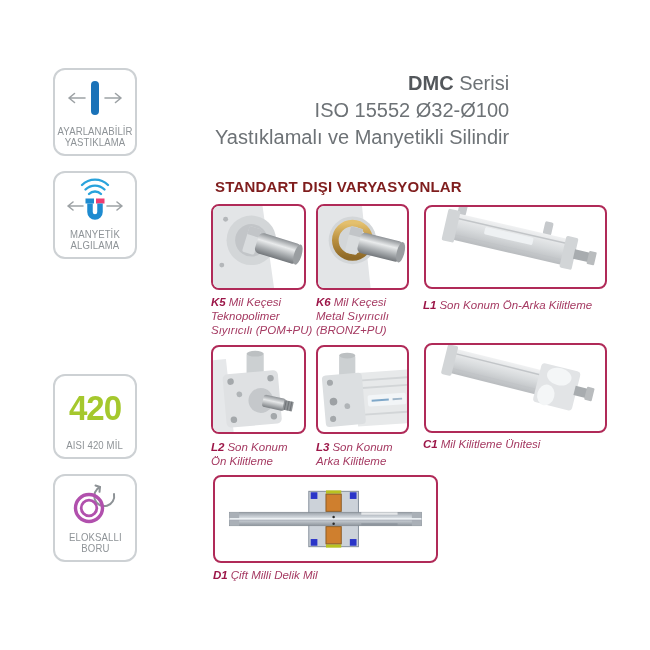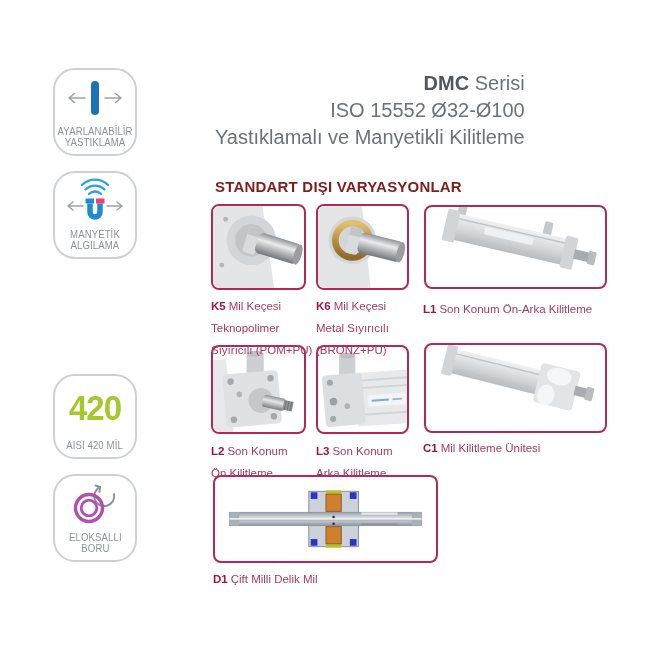--- a/index.html
+++ b/index.html
@@ -1,40 +1,40 @@
 <!DOCTYPE html>
 <html><head>
 <meta charset="utf-8">
 <style>
   html,body{margin:0;padding:0;background:#ffffff;}
   .page{position:relative;width:650px;height:650px;background:#ffffff;overflow:hidden;
         font-family:"Liberation Sans",sans-serif;}
 
   
-  .side-box{position:absolute;left:53px;width:84px;border:2px solid #cdd1d4;border-radius:22px;
+  .side-box{position:absolute;left:53px;width:84px;border:2px solid #cdd1d4;border-radius:12px;
             box-sizing:border-box;display:flex;flex-direction:column;align-items:center;
             justify-content:flex-end;background:#fff;}
   .side-icon{flex:1;display:flex;align-items:center;justify-content:center;width:100%;}
   .side-label{color:#8e9397;font-size:10px;line-height:11px;text-align:center;
               font-weight:500;padding-bottom:6px;transform:scale(.96,1.08);letter-spacing:.1px;}
   .side-label span{display:block;}
   .big-num{color:#a5c82d;font-weight:bold;font-size:33px;line-height:34px;letter-spacing:-1px;
            text-align:center;transform:scaleY(1.05);}
 
   
   .hdr{position:absolute;left:215px;top:70px;color:#6d7276;font-size:20px;line-height:27px;text-align:right;}
   .hdr .brand{font-weight:bold;color:#53575b;}
   .section-title{position:absolute;left:215px;top:178px;color:#7f1d1d;font-weight:bold;
                  font-size:15px;letter-spacing:.2px;}
 
   
   .card{position:absolute;border:2px solid #b02a58;border-radius:8px;background:#fff;
         box-sizing:border-box;overflow:hidden;}
   .card svg{display:block;width:100%;height:100%;}
-  .var-label{position:absolute;font-size:11.5px;line-height:22px;color:#a53a62;}
+  .var-label{position:absolute;font-size:11.5px;line-height:14px;color:#a53a62;font-style:italic;}
   .var-label .code{font-weight:bold;color:#9c1648;margin-right:3px;}
   .nowrap{white-space:nowrap;}
 </style>
 </head>
 <body>
 
 <div class="page">
 
   <div class="side-box" style="top:68px;height:88px">
     <div class="side-icon">
@@ -99,21 +99,21 @@
       <span>BORU</span>
     </div>
   </div>
 
   <div class="hdr">
     <div>
       <span class="brand">DMC</span>
       <span>Serisi</span>
     </div>
     <div>ISO 15552 Ø32-Ø100</div>
-    <div>Yastıklamalı ve Manyetikli Kilitleme</div>
+    <div>Yastıklamalı ve Manyetikli Silindir</div>
   </div>
 
   <div class="section-title">STANDART DIŞI VARYASYONLAR</div>
 
   <div class="card" style="left:211px;top:204px;width:95px;height:86px">
     <svg viewBox="0 0 95 86">
       <defs>
         <linearGradient id="gRodA" x1="0" y1="0" x2="0" y2="1">
           <stop offset="0" stop-color="#8e9296"></stop>
             <stop offset="0.35" stop-color="#e9ebec"></stop>

